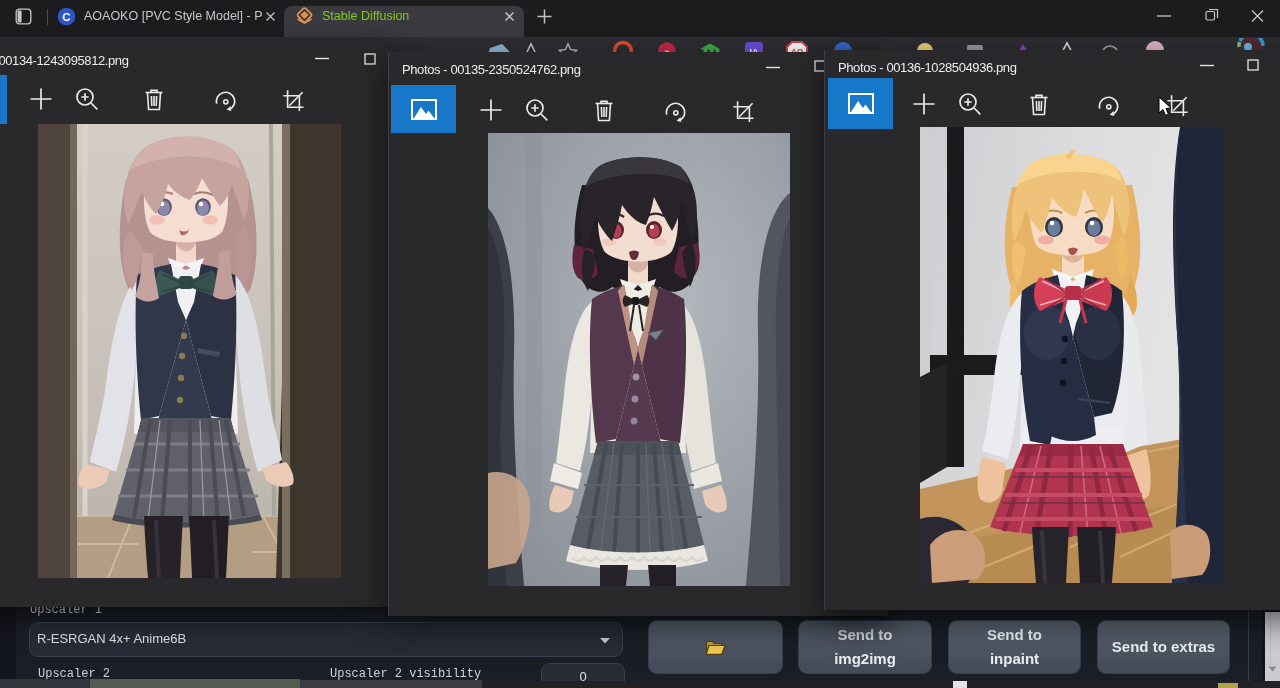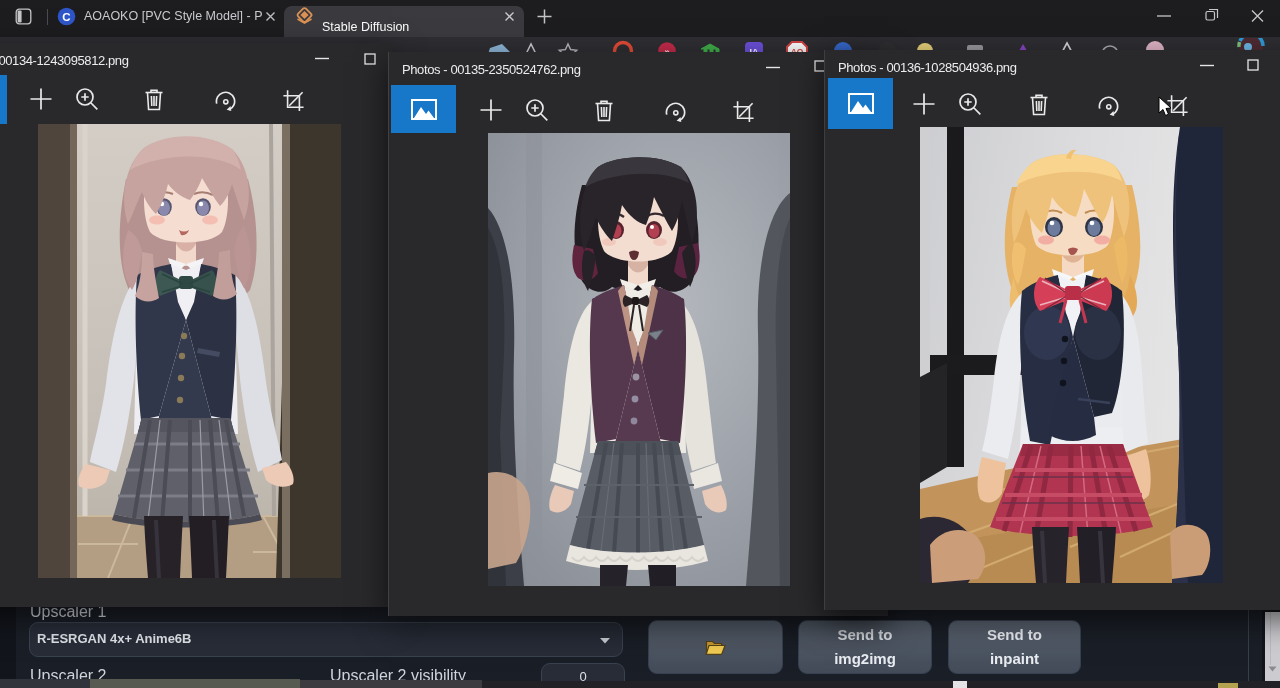--- a/index.html
+++ b/index.html
@@ -15,21 +15,21 @@
           border-radius:8px 8px 0 0; }
 
   
   .pwin { position:absolute; background:#29282b; box-shadow:0 10px 30px rgba(0,0,0,.6); }
   .ptitle { position:absolute; left:14px; top:10px; color:#ececee; font-size:13px; letter-spacing:-0.4px; white-space:nowrap; }
   .bluebtn { position:absolute; width:65px; background:#1777c8;
              display:flex; align-items:center; justify-content:center; }
   .ticon { position:absolute; width:24px; height:24px; }
 
   
-  .sdlabel { position:absolute; color:#cfd4db; font-size:16px; }
+  .sdlabel { position:absolute; color:#cfd4db; font-size:12px;font-family:Liberation Mono, monospace; }
   .sdinput { position:absolute; background:#272c37; border:1px solid #3a4250; border-radius:9px; }
   .sdbtn { position:absolute; background:linear-gradient(#59626f,#434b58);
            border:1px solid #374151; border-radius:9px; color:#e9edf2;
            font-size:15px; font-weight:bold; display:flex; align-items:center;
            justify-content:center; text-align:center; line-height:24px; }
 </style>
 </head>
 <body>
 <div id="stage">
 
@@ -83,21 +83,21 @@
   <svg class="abs" style="left:264px;top:10px" width="13" height="13" viewBox="0 0 13 13">
     <path d="M2.5 2.5 L10.5 10.5 M10.5 2.5 L2.5 10.5" stroke="#bdbec1" stroke-width="1.4"></path>
   </svg>
 
   <div class="abs" id="tab2"></div>
   <svg class="abs" style="left:295px;top:7px" width="19" height="19" viewBox="0 0 19 19">
     <rect x="4" y="2.5" width="11" height="11" rx="2" transform="rotate(45 9.5 8)" fill="none" stroke="#dc9254" stroke-width="1.8"></rect>
     <rect x="6.6" y="5.1" width="5.8" height="5.8" transform="rotate(45 9.5 8)" fill="#dc9254"></rect>
     <path d="M2.5 12 L9.5 16 L16.5 12" fill="none" stroke="#dc9254" stroke-width="1.8"></path>
   </svg>
-  <div class="abs" style="left:322px;top:20px;color:#ffffff;font-size:12.5px">Stable Diffusion</div>
+  <div class="abs" style="left:322px;top:9px;color:#84cc16;font-size:12.5px">Stable Diffusion</div>
   <svg class="abs" style="left:503px;top:10px" width="13" height="13" viewBox="0 0 13 13">
     <path d="M2.5 2.5 L10.5 10.5 M10.5 2.5 L2.5 10.5" stroke="#c9cacc" stroke-width="1.4"></path>
   </svg>
   <svg class="abs" style="left:536px;top:8px" width="17" height="17" viewBox="0 0 17 17">
     <path d="M8.5 1.5 V15.5 M1.5 8.5 H15.5" stroke="#c3c4c6" stroke-width="1.5"></path>
   </svg>
   <svg class="abs" style="left:1155px;top:7px" width="120" height="18" viewBox="0 0 120 18">
     <path d="M2 9 H16" stroke="#c7c8ca" stroke-width="1.3"></path>
     <rect x="51" y="4.5" width="8.5" height="8.5" rx="1.5" fill="none" stroke="#c7c8ca" stroke-width="1.2"></rect>
     <path d="M54 2.5 h8.5 v8.5" fill="none" stroke="#c7c8ca" stroke-width="1.2"></path>
@@ -128,37 +128,38 @@
     <path d="M760 3 A12 12 0 0 1 783 8" fill="none" stroke="#2f9bd8" stroke-width="3.5"></path>
     <path d="M759.5 4 A12 12 0 0 0 759 9" fill="none" stroke="#7cc47f" stroke-width="3.5"></path>
     <circle cx="768" cy="9" r="4" fill="#6db9e8"></circle>
   </svg>
 
   <div class="abs" style="left:0;top:70px;width:1280px;height:611px;background:#12151c"></div>
   <div class="abs" style="left:16px;top:80px;width:1246px;height:601px;background:#1a1e26"></div>
 
   <div class="abs sdlabel" style="left:30px;top:603px">Upscaler 1</div>
   <div class="abs sdinput" style="left:29px;top:622px;width:594px;height:35px"></div>
-  <div class="abs" style="left:37px;top:631px;color:#dde1e6;font-size:13px;font-weight:bold">R-ESRGAN 4x+ Anime6B</div>
+  <div class="abs" style="left:37px;top:631px;color:#dde1e6;font-size:13px;font-weight:normal">R-ESRGAN 4x+ Anime6B</div>
   <svg class="abs" style="left:599px;top:637px" width="12" height="7" viewBox="0 0 12 7">
     <path d="M1 1 L6 6.5 L11 1 Z" fill="#cfd3da"></path>
   </svg>
-  <div class="abs sdlabel" style="left:30px;top:667px">Upscaler 2</div>
+  <div class="abs sdlabel" style="left:38px;top:667px">Upscaler 2</div>
   <div class="abs sdlabel" style="left:330px;top:667px">Upscaler 2 visibility</div>
   <div class="abs sdinput" style="left:541px;top:663px;width:84px;height:30px"></div>
   <div class="abs" style="left:541px;top:669px;width:84px;text-align:center;color:#dde1e6;font-size:13px">0</div>
 
   <div class="abs sdbtn" style="left:648px;top:620px;width:135px;height:54px">
     <svg width="21" height="17" viewBox="0 0 21 17">
       <path d="M1.5 2.5 h6 l2 2 h7 v10 h-15 z" fill="#c99b2e" stroke="#54431a" stroke-width="1.2"></path>
       <path d="M4 6.5 h16 l-3.4 8.9 h-15.4 z" fill="#f4ce53" stroke="#54431a" stroke-width="1.2"></path>
     </svg>
   </div>
   <div class="abs sdbtn" style="left:798px;top:620px;width:134px;height:54px">Send to<br>img2img</div>
   <div class="abs sdbtn" style="left:948px;top:620px;width:133px;height:54px">Send to<br>inpaint</div>
+  <div class="abs sdbtn" style="left:1097px;top:620px;width:133px;height:54px">Send to extras</div>
 
   <div class="abs" style="left:1248px;top:610px;width:1px;height:71px;background:#3a3e48"></div>
   <div class="abs" style="left:1265px;top:612px;width:15px;height:69px;background:#ccccd0"></div>
   <div class="abs" style="left:1270px;top:612px;width:1px;height:53px;background:#b9b9bf"></div>
   <svg class="abs" style="left:1268px;top:666px" width="9" height="6" viewBox="0 0 9 6">
       <path d="M0.5 0.5 L4.5 5.5 L8.5 0.5 Z" fill="#8a8a90"></path>
     </svg>
 
   <div class="abs" style="left:0;top:681px;width:1280px;height:7px;background:#222226"></div>
   <div class="abs" style="left:0;top:679px;width:90px;height:9px;background:#31343a"></div>

